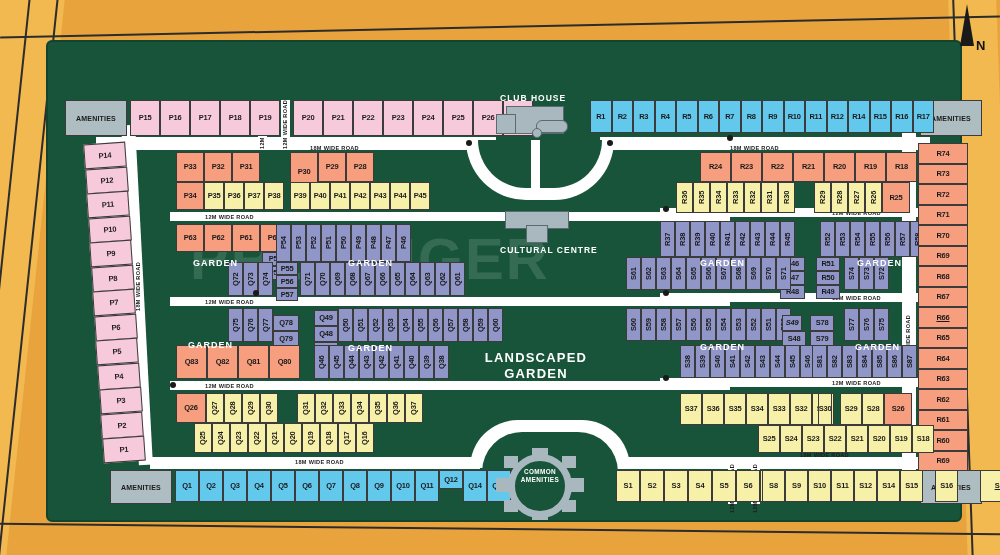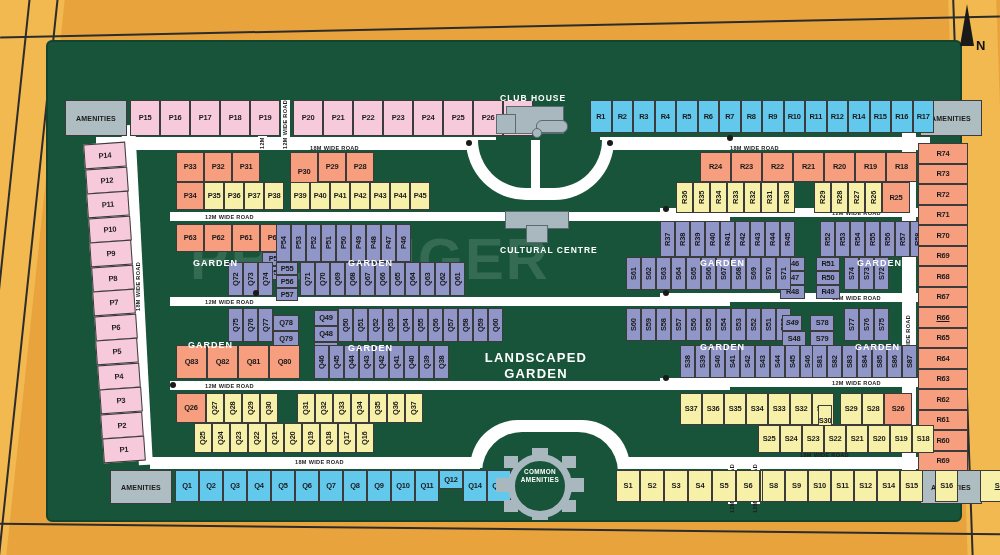--- a/index.html
+++ b/index.html
@@ -454,21 +454,21 @@
       <div class="plot purple vert" style="left: 872px; top: 345px; width: 15px; height: 33px;">S85</div>
       <div class="plot purple vert" style="left: 887px; top: 345px; width: 15px; height: 33px;">S86</div>
       <div class="plot purple vert" style="left: 902px; top: 345px; width: 15px; height: 33px;">S87</div>
       <div class="plot yellow" style="left: 680px; top: 393px; width: 22px; height: 32px;">S37</div>
       <div class="plot yellow" style="left: 702px; top: 393px; width: 22px; height: 32px;">S36</div>
       <div class="plot yellow" style="left: 724px; top: 393px; width: 22px; height: 32px;">S35</div>
       <div class="plot yellow" style="left: 746px; top: 393px; width: 22px; height: 32px;">S34</div>
       <div class="plot yellow" style="left: 768px; top: 393px; width: 22px; height: 32px;">S33</div>
       <div class="plot yellow" style="left: 790px; top: 393px; width: 22px; height: 32px;">S32</div>
       <div class="plot yellow" style="left: 812px; top: 393px; width: 22px; height: 32px;">S31</div>
-      <div class="plot yellow" style="left: 818px; top: 393px; width: 14px; height: 32px; margin-top: 12px;">S30</div>
+      <div class="plot yellow" style="left: 818px; top: 393px; width: 14px; height: 32px;">S30</div>
       <div class="plot yellow" style="left: 840px; top: 393px; width: 22px; height: 32px;">S29</div>
       <div class="plot yellow" style="left: 862px; top: 393px; width: 22px; height: 32px;">S28</div>
       <div class="plot yellow" style="left: 884px; top: 393px; width: 22px; height: 32px;">S27</div>
       <div class="plot salmon" style="left: 884px; top: 393px; width: 28px; height: 32px;">S26</div>
       <div class="plot yellow" style="left: 758px; top: 425px; width: 22px; height: 28px;">S25</div>
       <div class="plot yellow" style="left: 780px; top: 425px; width: 22px; height: 28px;">S24</div>
       <div class="plot yellow" style="left: 802px; top: 425px; width: 22px; height: 28px;">S23</div>
       <div class="plot yellow" style="left: 824px; top: 425px; width: 22px; height: 28px;">S22</div>
       <div class="plot yellow" style="left: 846px; top: 425px; width: 22px; height: 28px;">S21</div>
       <div class="plot yellow" style="left: 868px; top: 425px; width: 22px; height: 28px;">S20</div>

